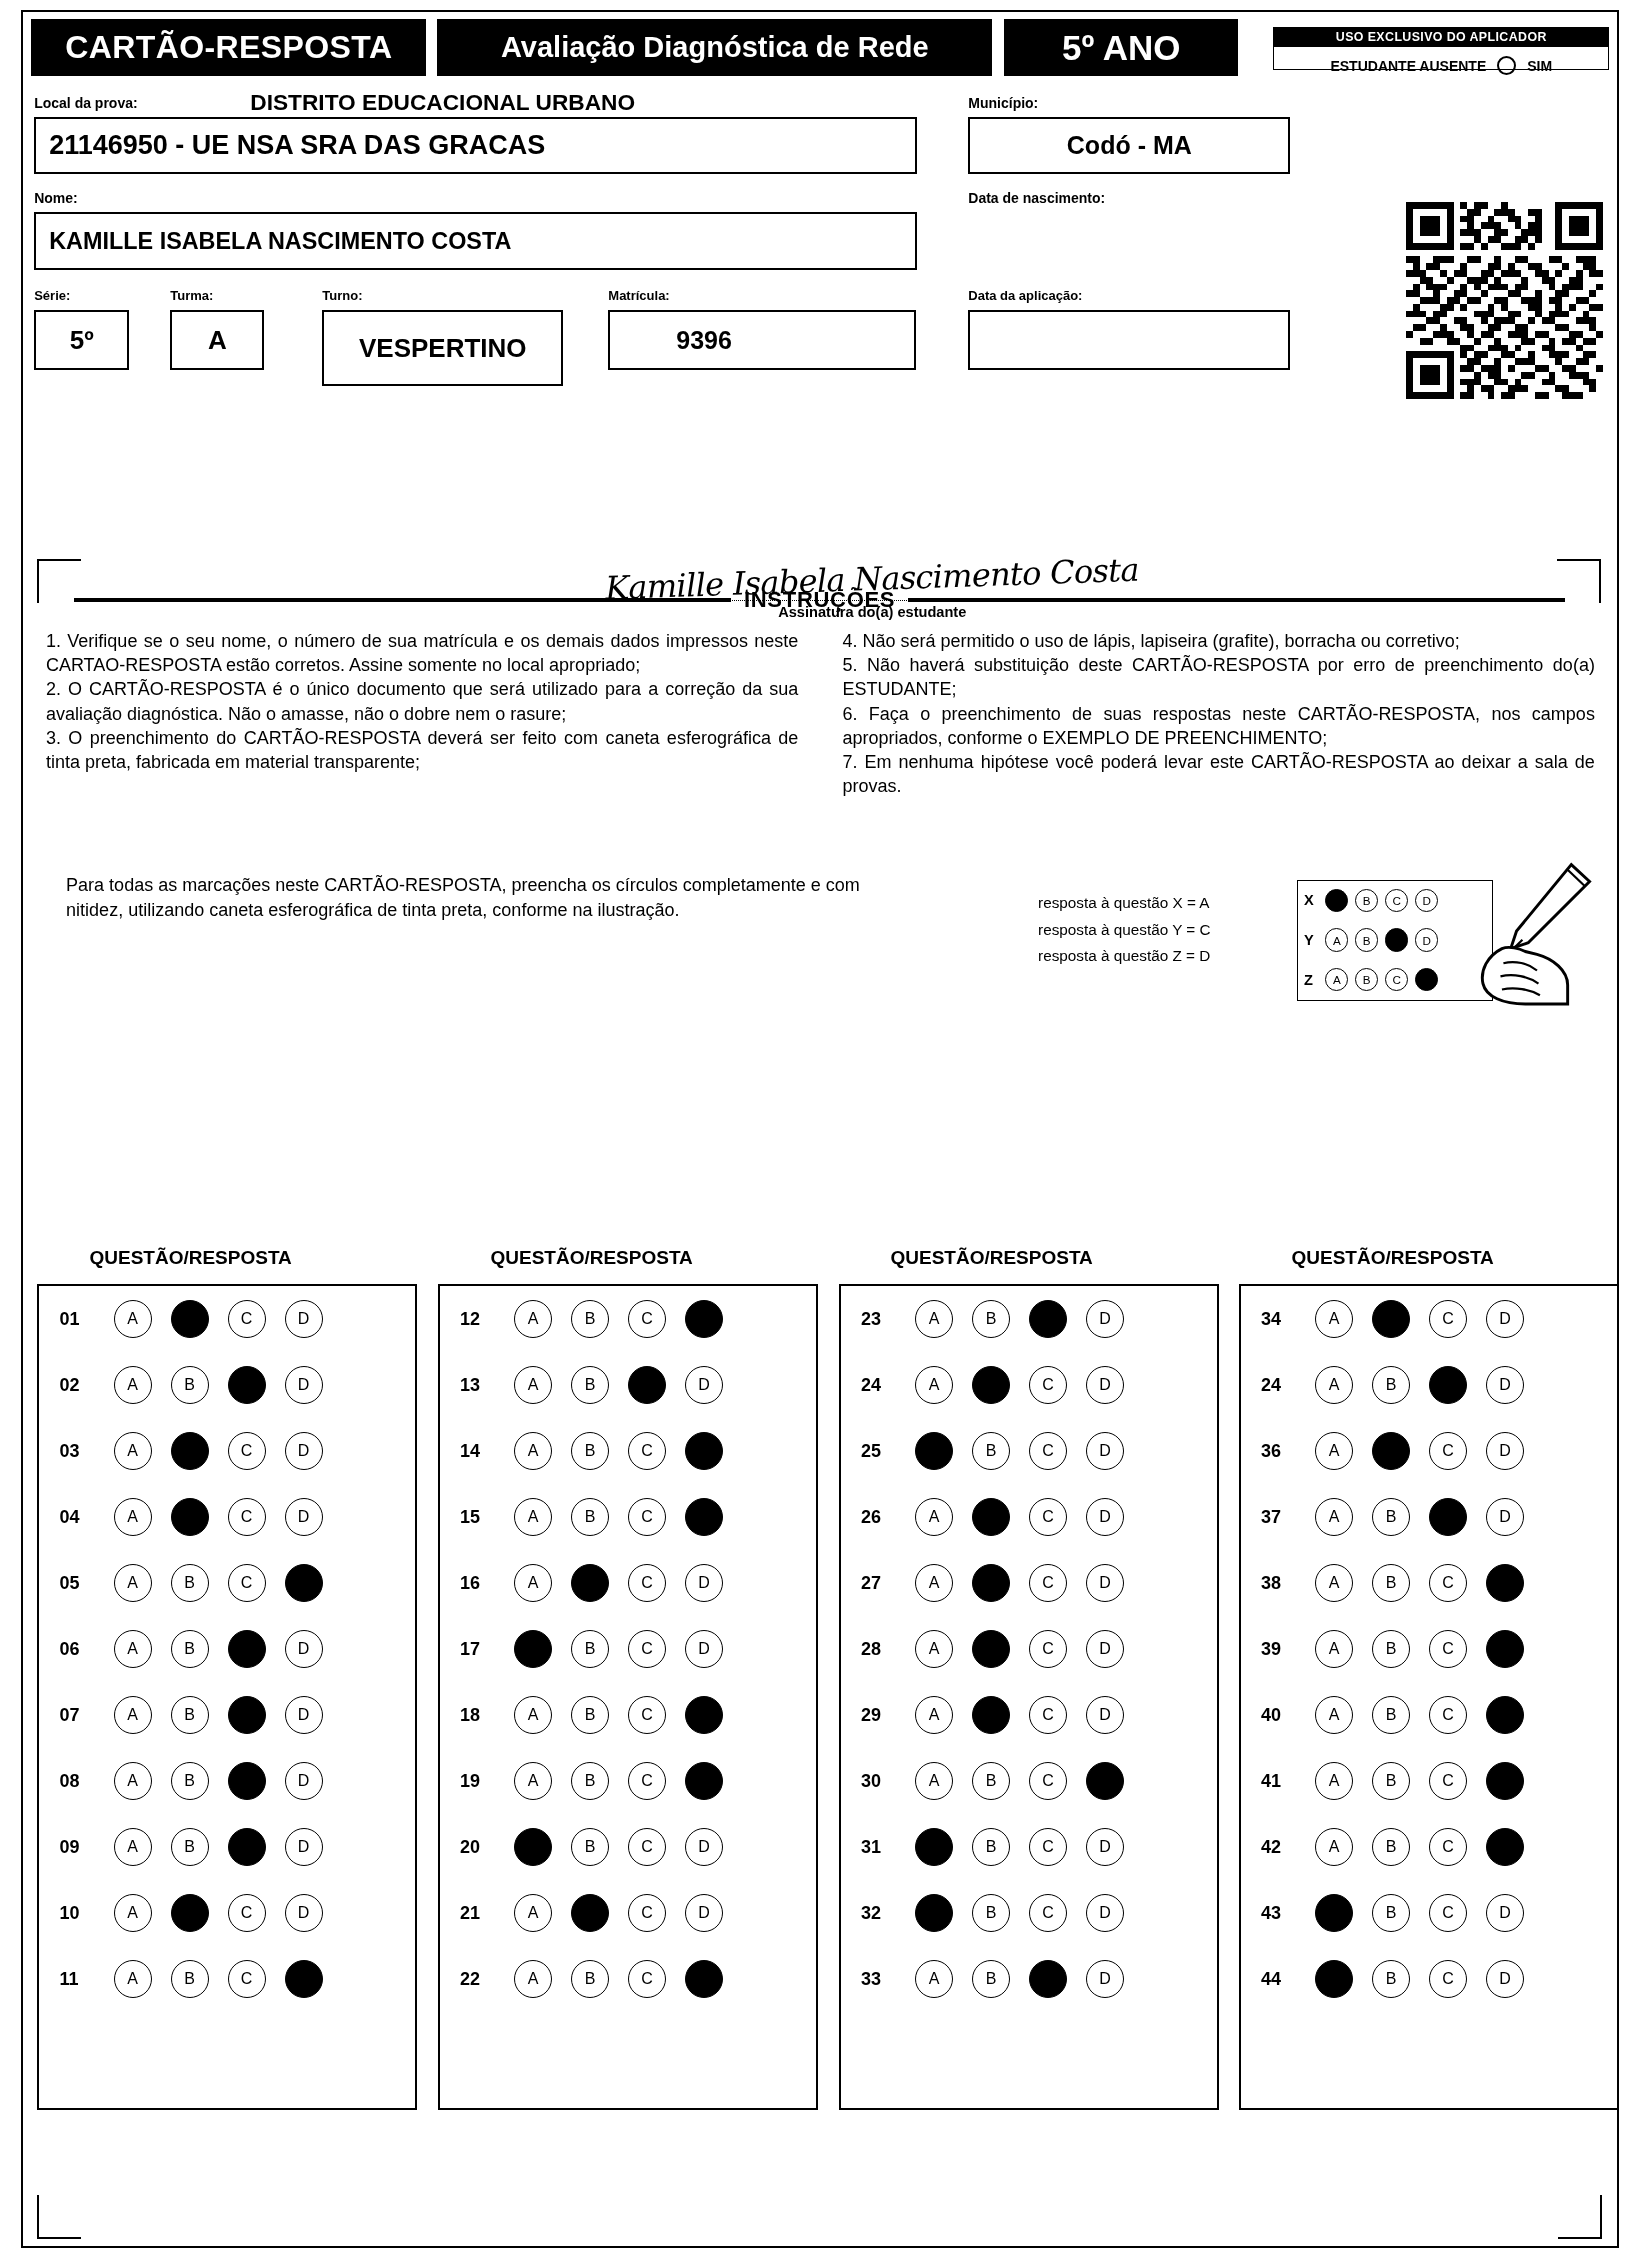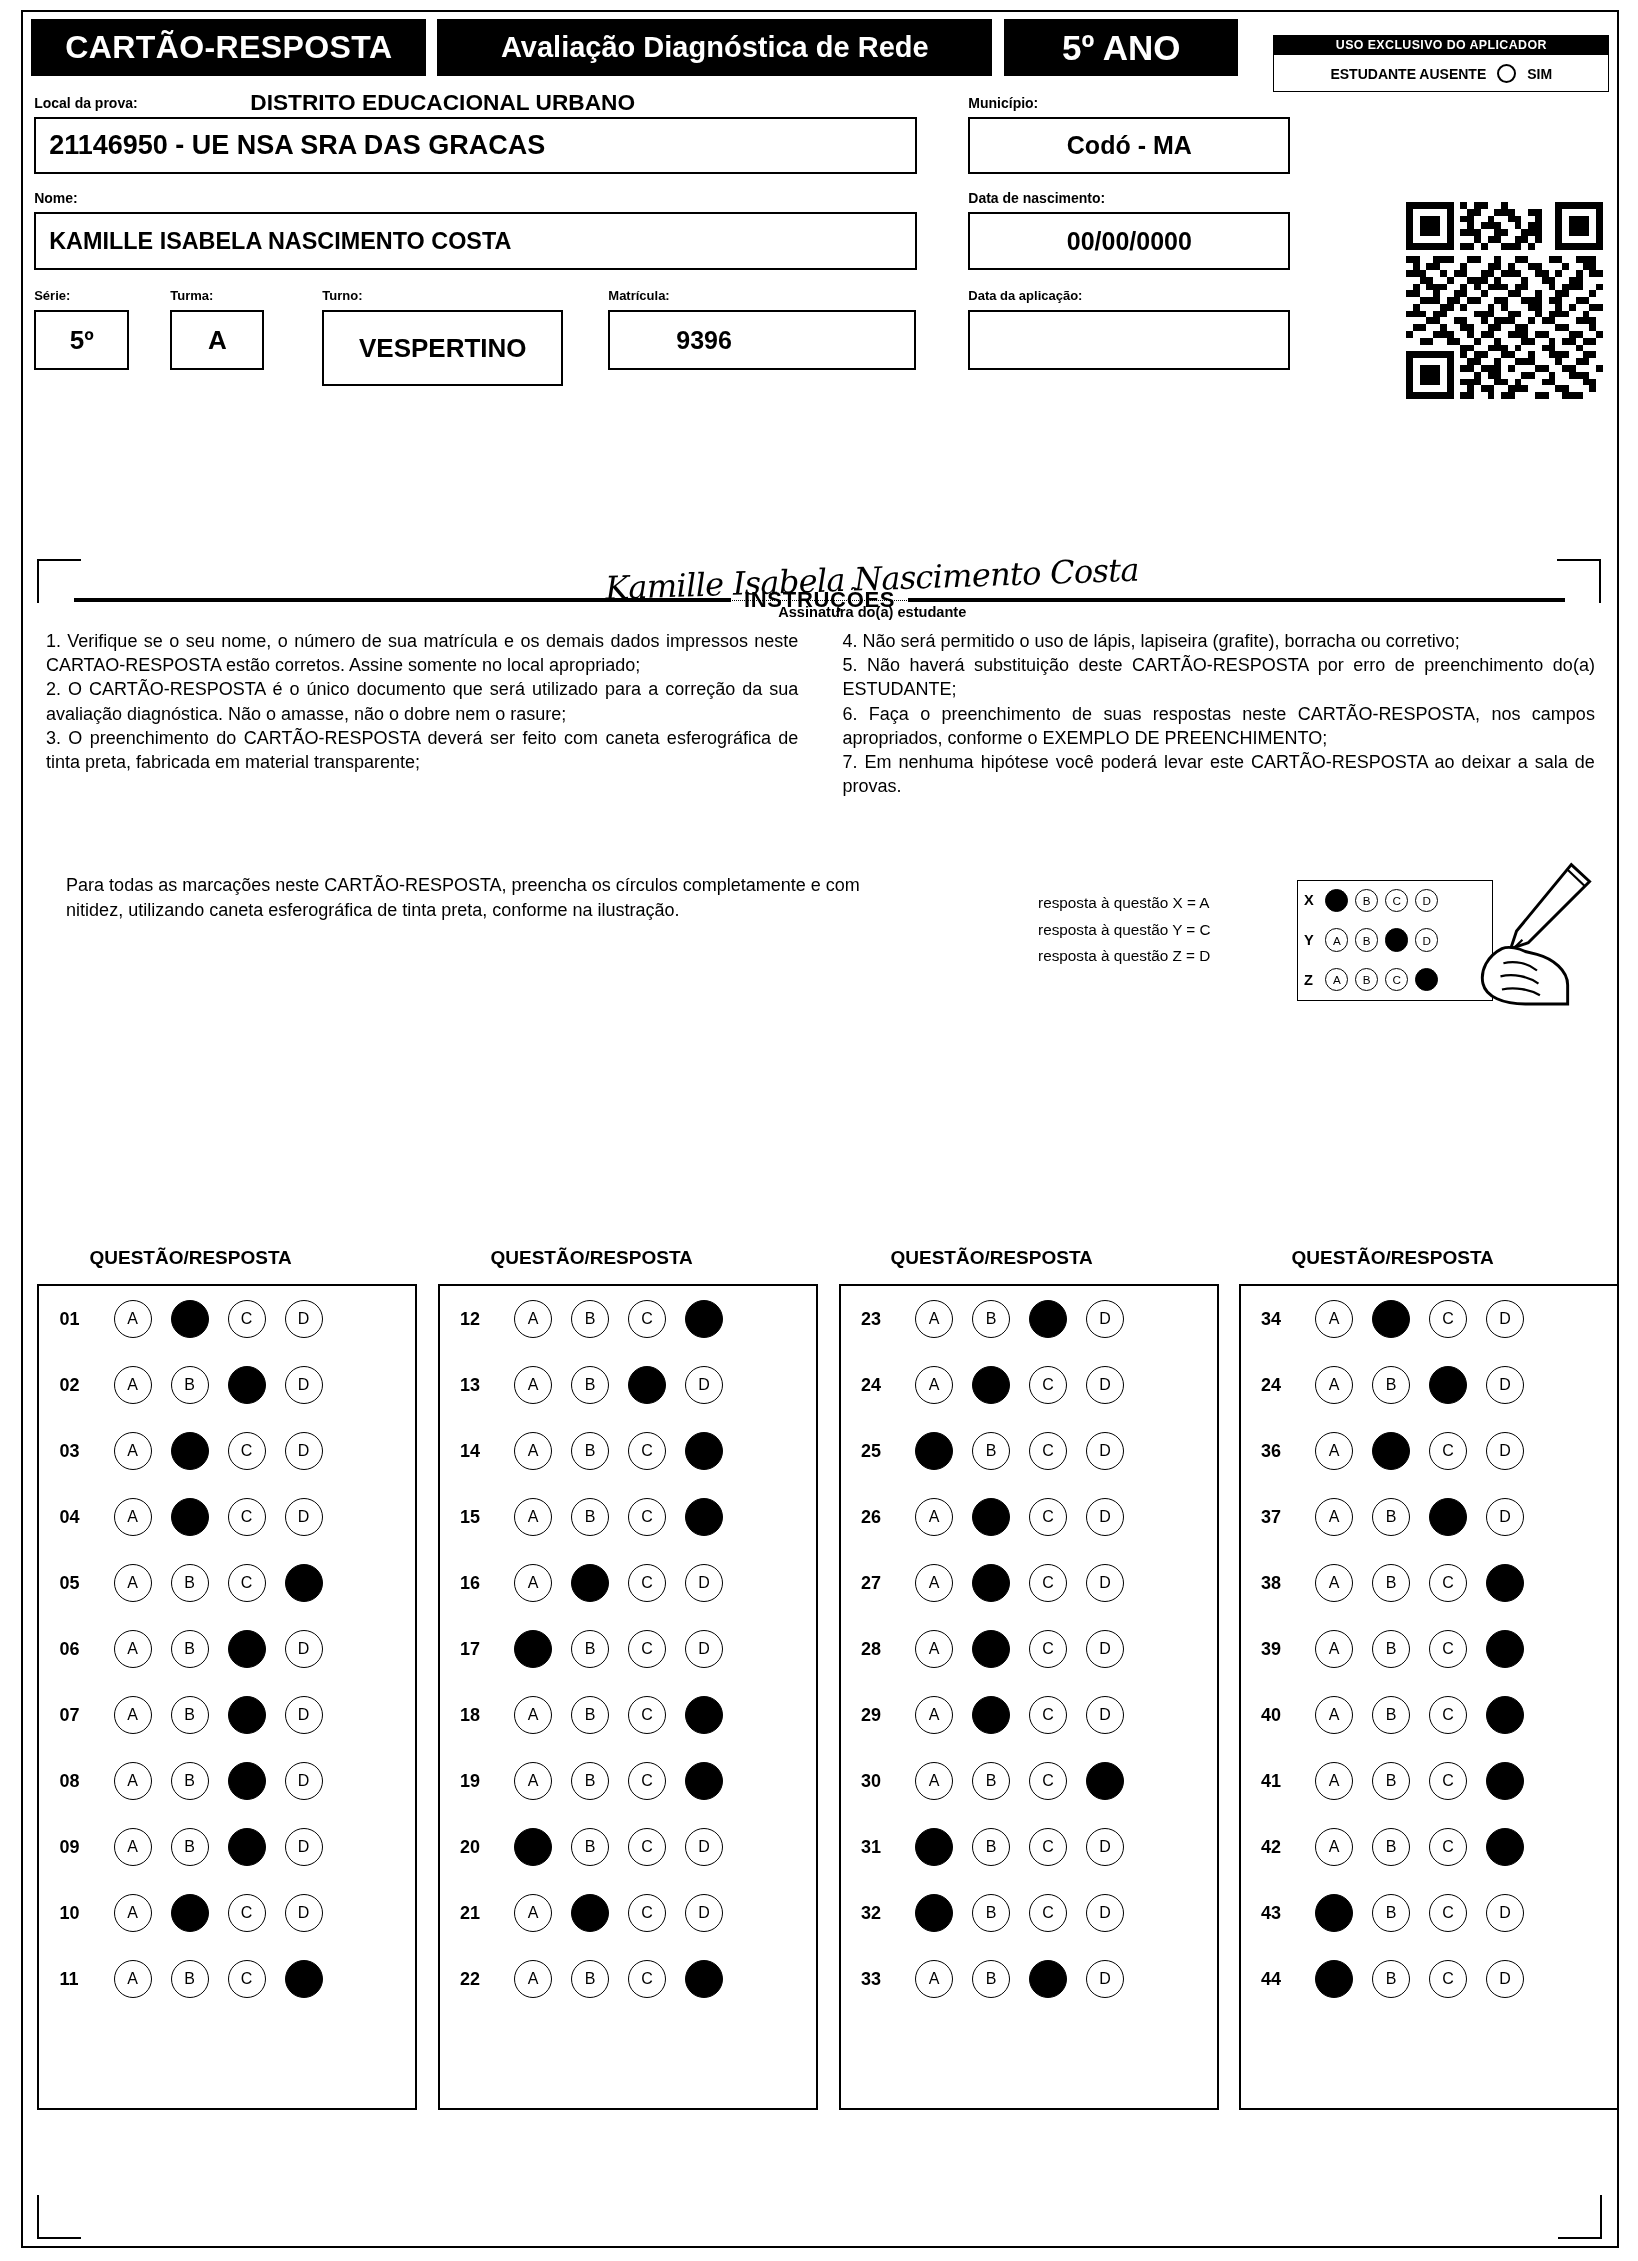--- a/index.html
+++ b/index.html
@@ -29,21 +29,21 @@
   .hdr-black {
     position:absolute; top:0; height:57px;
     background:#000; color:#fff;
     display:flex; align-items:center; justify-content:center;
     font-weight:bold;
   }
   .hdr-title { left:0; width:395px; font-size:32px; letter-spacing:0.4px; }
   .hdr-sub   { left:406px; width:555px; font-size:29px; }
   .hdr-year  { left:973px; width:234px; font-size:35px; }
   .hdr-apl {
-    position:absolute; left:1242px; top:16px; width:336px; height:57px;
+    position:absolute; left:1242px; top:8px; width:336px; height:43px;
     border:1.5px solid #000;
   }
   .hdr-apl-top {
     background:#000; color:#fff; text-align:center;
     font-size:12.4px; font-weight:bold; height:19px; line-height:19px;
     letter-spacing:0.4px;
   }
   .hdr-apl-bottom {
     height:37px; display:flex; align-items:center; justify-content:center;
     font-size:14px; font-weight:bold; gap:11px;
@@ -175,21 +175,20 @@
     <div style="position:absolute; left:219px; top:-2.9px; font-size:22.7px; font-weight:bold;">DISTRITO EDUCACIONAL URBANO</div>
     <div class="box" style="position:absolute; left:2.9px; top:25px; width:883px; height:57px; font-size:27px;">21146950 - UE NSA SRA DAS GRACAS</div>
 
     <div style="position:absolute; left:937px; top:2.9px;" class="lbl">Município:</div>
     <div class="box big-center" style="position:absolute; left:937px; top:25px; width:322px; height:57px; font-size:25px;">Codó - MA</div>
 
     <div style="position:absolute; left:2.9px; top:98px;" class="lbl">Nome:</div>
     <div class="box" style="position:absolute; left:2.9px; top:120px; width:883px; height:58px; font-size:23.4px;">KAMILLE ISABELA NASCIMENTO COSTA</div>
 
     <div style="position:absolute; left:937px; top:98px;" class="lbl">Data de nascimento:</div>
-    <div class="box big-center" style="position:absolute; left:937px; top:120px; width:322px; height:58px; font-size:25px;">00/00/0000</div>
 
     <div style="position:absolute; left:2.9px; top:196px;" class="lbl-small">Série:</div>
     <div class="box big-center" style="position:absolute; left:2.9px; top:218px; width:95px; height:60px; font-size:26px;">5º</div>
 
     <div style="position:absolute; left:139px; top:196px;" class="lbl-small">Turma:</div>
     <div class="box big-center" style="position:absolute; left:139px; top:218px; width:94px; height:60px; font-size:26px;">A</div>
 
     <div style="position:absolute; left:291px; top:196px;" class="lbl-small">Turno:</div>
     <div class="box big-center" style="position:absolute; left:291px; top:218px; width:241px; height:76px; font-size:26px;">VESPERTINO</div>
 

